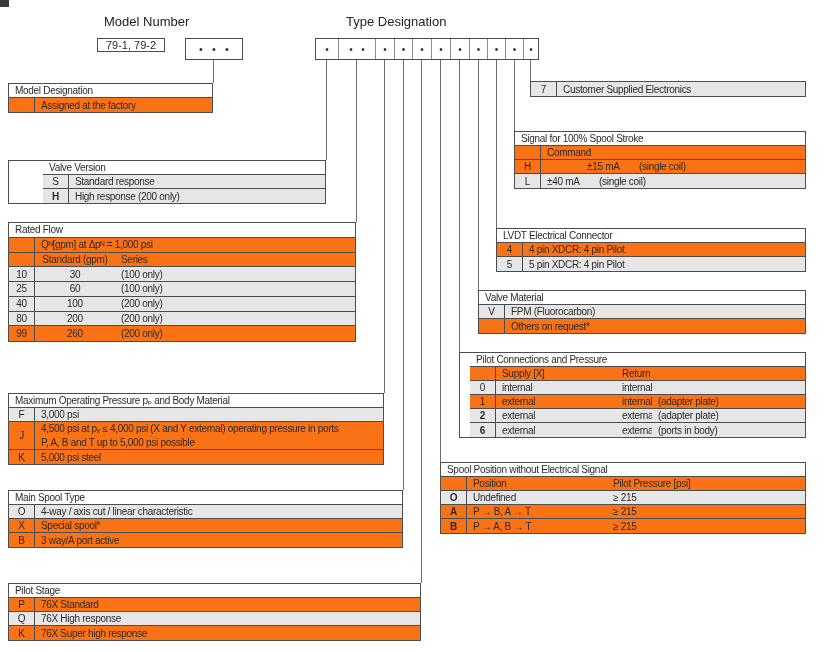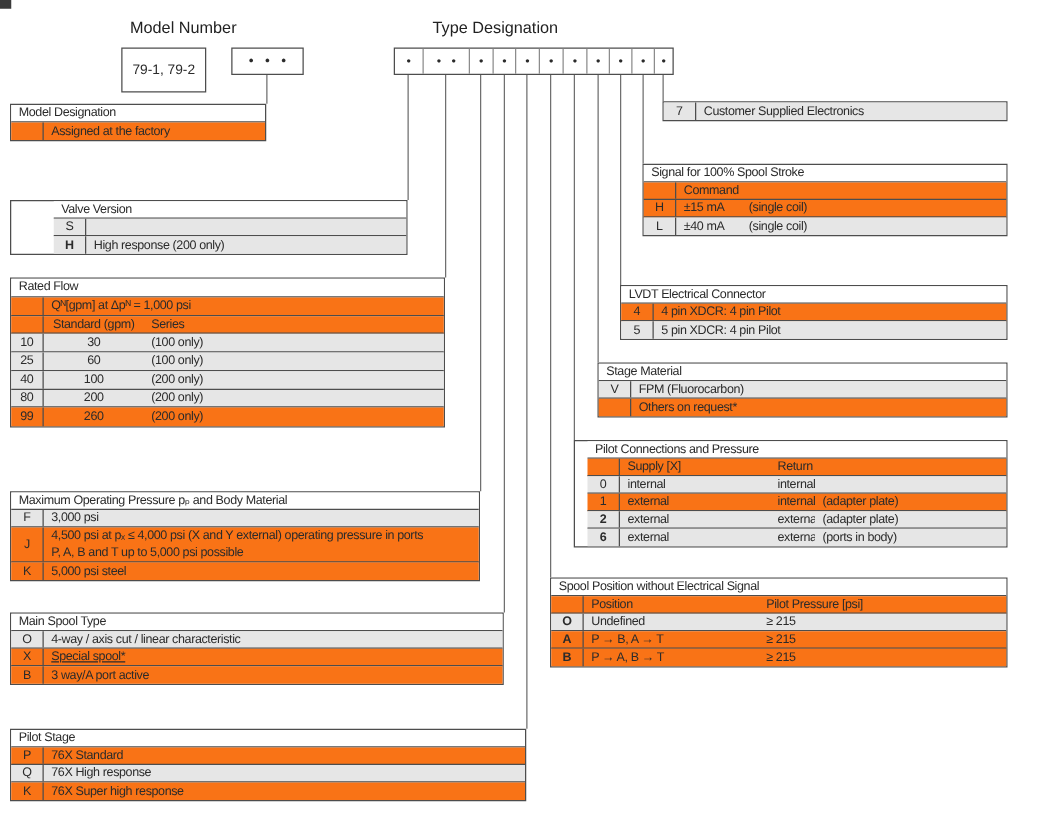--- a/index.html
+++ b/index.html
@@ -33,21 +33,21 @@
   .t-line{height:14px;line-height:14px;white-space:nowrap;}
   .artifact{position:absolute;background:#3a3a3a;}
 </style>
 </head>
 <body>
 
 <div id="canvas">
     <div class="artifact" style="left: 0px; top: 0px; width: 9px; height: 7px;"></div>
     <div class="abs title" style="left: 104px; top: 14px;">Model Number</div>
     <div class="abs title" style="left: 346px; top: 14px;">Type Designation</div>
-    <div class="box" style="left: 97px; top: 38px; width: 68px; height: 36px;">79-1, 79-2</div>
+    <div class="box" style="left: 97px; top: 38px; width: 68px; height: 14px;">79-1, 79-2</div>
     <div class="box" style="left: 185px; top: 38px; width: 58px; height: 22px;">•   •   •</div>
     <div class="desig-row" style="left: 315px; top: 38px; height: 22px;">
       <div class="desig-cell" style="width: 23px;">•</div>
       <div class="desig-cell" style="width: 37px;">•   •</div>
       <div class="desig-cell" style="width: 19px;">•</div>
       <div class="desig-cell" style="width: 18px;">•</div>
       <div class="desig-cell" style="width: 19px;">•</div>
       <div class="desig-cell" style="width: 19px;">•</div>
       <div class="desig-cell" style="width: 19px;">•</div>
       <div class="desig-cell" style="width: 18px;">•</div>
@@ -71,20 +71,21 @@
       <div class="t-head" style="height: 14px;">Model Designation</div>
       <div class="t-row" style="height: 14px;">
         <div class="code"></div>
         <div class="cell" style="flex: 1 1 0%;">Assigned at the factory</div>
       </div>
     </div>
     <div class="tbl" style="left: 8px; top: 160px; width: 318px; padding-left: 34px;">
       <div class="t-head" style="height: 14px;">Valve Version</div>
       <div class="t-row shaded" style="height: 14px;">
         <div class="code">S</div>
+        <div class="cell" style="flex: 1 1 0%;">Standard response</div>
       </div>
       <div class="t-row shaded" style="height: 14px;">
         <div class="code bold">H</div>
         <div class="cell" style="flex: 1 1 0%;">High response (200 only)</div>
       </div>
     </div>
     <div class="tbl" style="left: 8px; top: 222px; width: 348px;">
       <div class="t-head" style="height: 14.75px;">Rated Flow</div>
       <div class="t-row" style="height: 14.75px;">
         <div class="code"></div>
@@ -140,21 +141,21 @@
       </div>
     </div>
     <div class="tbl" style="left: 8px; top: 490px; width: 395px;">
       <div class="t-head" style="height: 14px;">Main Spool Type</div>
       <div class="t-row shaded" style="height: 14px;">
         <div class="code">O</div>
         <div class="cell" style="flex: 1 1 0%;">4-way / axis cut / linear characteristic</div>
       </div>
       <div class="t-row" style="height: 14px;">
         <div class="code">X</div>
-        <div class="cell" style="flex: 1 1 0%; text-decoration: underline;">Special spool*</div>
+        <div class="cell" style="flex: 1 1 0%;">Special spool*</div>
       </div>
       <div class="t-row" style="height: 14px;">
         <div class="code">B</div>
         <div class="cell" style="flex: 1 1 0%;">3 way/A port active</div>
       </div>
     </div>
     <div class="tbl" style="left: 8px; top: 583px; width: 413px;">
       <div class="t-head" style="height: 14px;">Pilot Stage</div>
       <div class="t-row" style="height: 14px;">
         <div class="code">P</div>
@@ -177,42 +178,42 @@
     </div>
     <div class="tbl" style="left: 514px; top: 131px; width: 292px;">
       <div class="t-head" style="height: 14px;">Signal for 100% Spool Stroke</div>
       <div class="t-row" style="height: 14px;">
         <div class="code"></div>
         <div class="cell" style="width: 52px; flex: 0 0 auto;">Command</div>
         <div class="cell" style="flex: 1 1 0%;"></div>
       </div>
       <div class="t-row" style="height: 14px;">
         <div class="code">H</div>
-        <div class="cell" style="width: 52px; flex: 0 0 auto;">±15 mA</div>
+        <div class="cell" style="width: 52px; flex: 0 0 auto; margin-left: 40px;">±15 mA</div>
         <div class="cell" style="flex: 1 1 0%;">(single coil)</div>
       </div>
       <div class="t-row shaded" style="height: 14px;">
         <div class="code">L</div>
         <div class="cell" style="width: 52px; flex: 0 0 auto;">±40 mA</div>
         <div class="cell" style="flex: 1 1 0%;">(single coil)</div>
       </div>
     </div>
     <div class="tbl" style="left: 496px; top: 228px; width: 310px;">
       <div class="t-head" style="height: 14px;">LVDT Electrical Connector</div>
       <div class="t-row" style="height: 14px;">
         <div class="code">4</div>
         <div class="cell" style="flex: 1 1 0%;">4 pin XDCR: 4 pin Pilot</div>
       </div>
       <div class="t-row shaded" style="height: 14px;">
         <div class="code">5</div>
         <div class="cell" style="flex: 1 1 0%;">5 pin XDCR: 4 pin Pilot</div>
       </div>
     </div>
     <div class="tbl" style="left: 478px; top: 290px; width: 328px;">
-      <div class="t-head" style="height: 14px;">Stage Material</div>
+      <div class="t-head" style="height: 14px;">Valve Material</div>
       <div class="t-row shaded" style="height: 14px;">
         <div class="code">V</div>
         <div class="cell" style="flex: 1 1 0%;">FPM (Fluorocarbon)</div>
       </div>
       <div class="t-row" style="height: 14px;">
         <div class="code"></div>
         <div class="cell" style="flex: 1 1 0%;">Others on request*</div>
       </div>
     </div>
     <div class="tbl" style="left: 459px; top: 352px; width: 347px; padding-left: 10px;">

